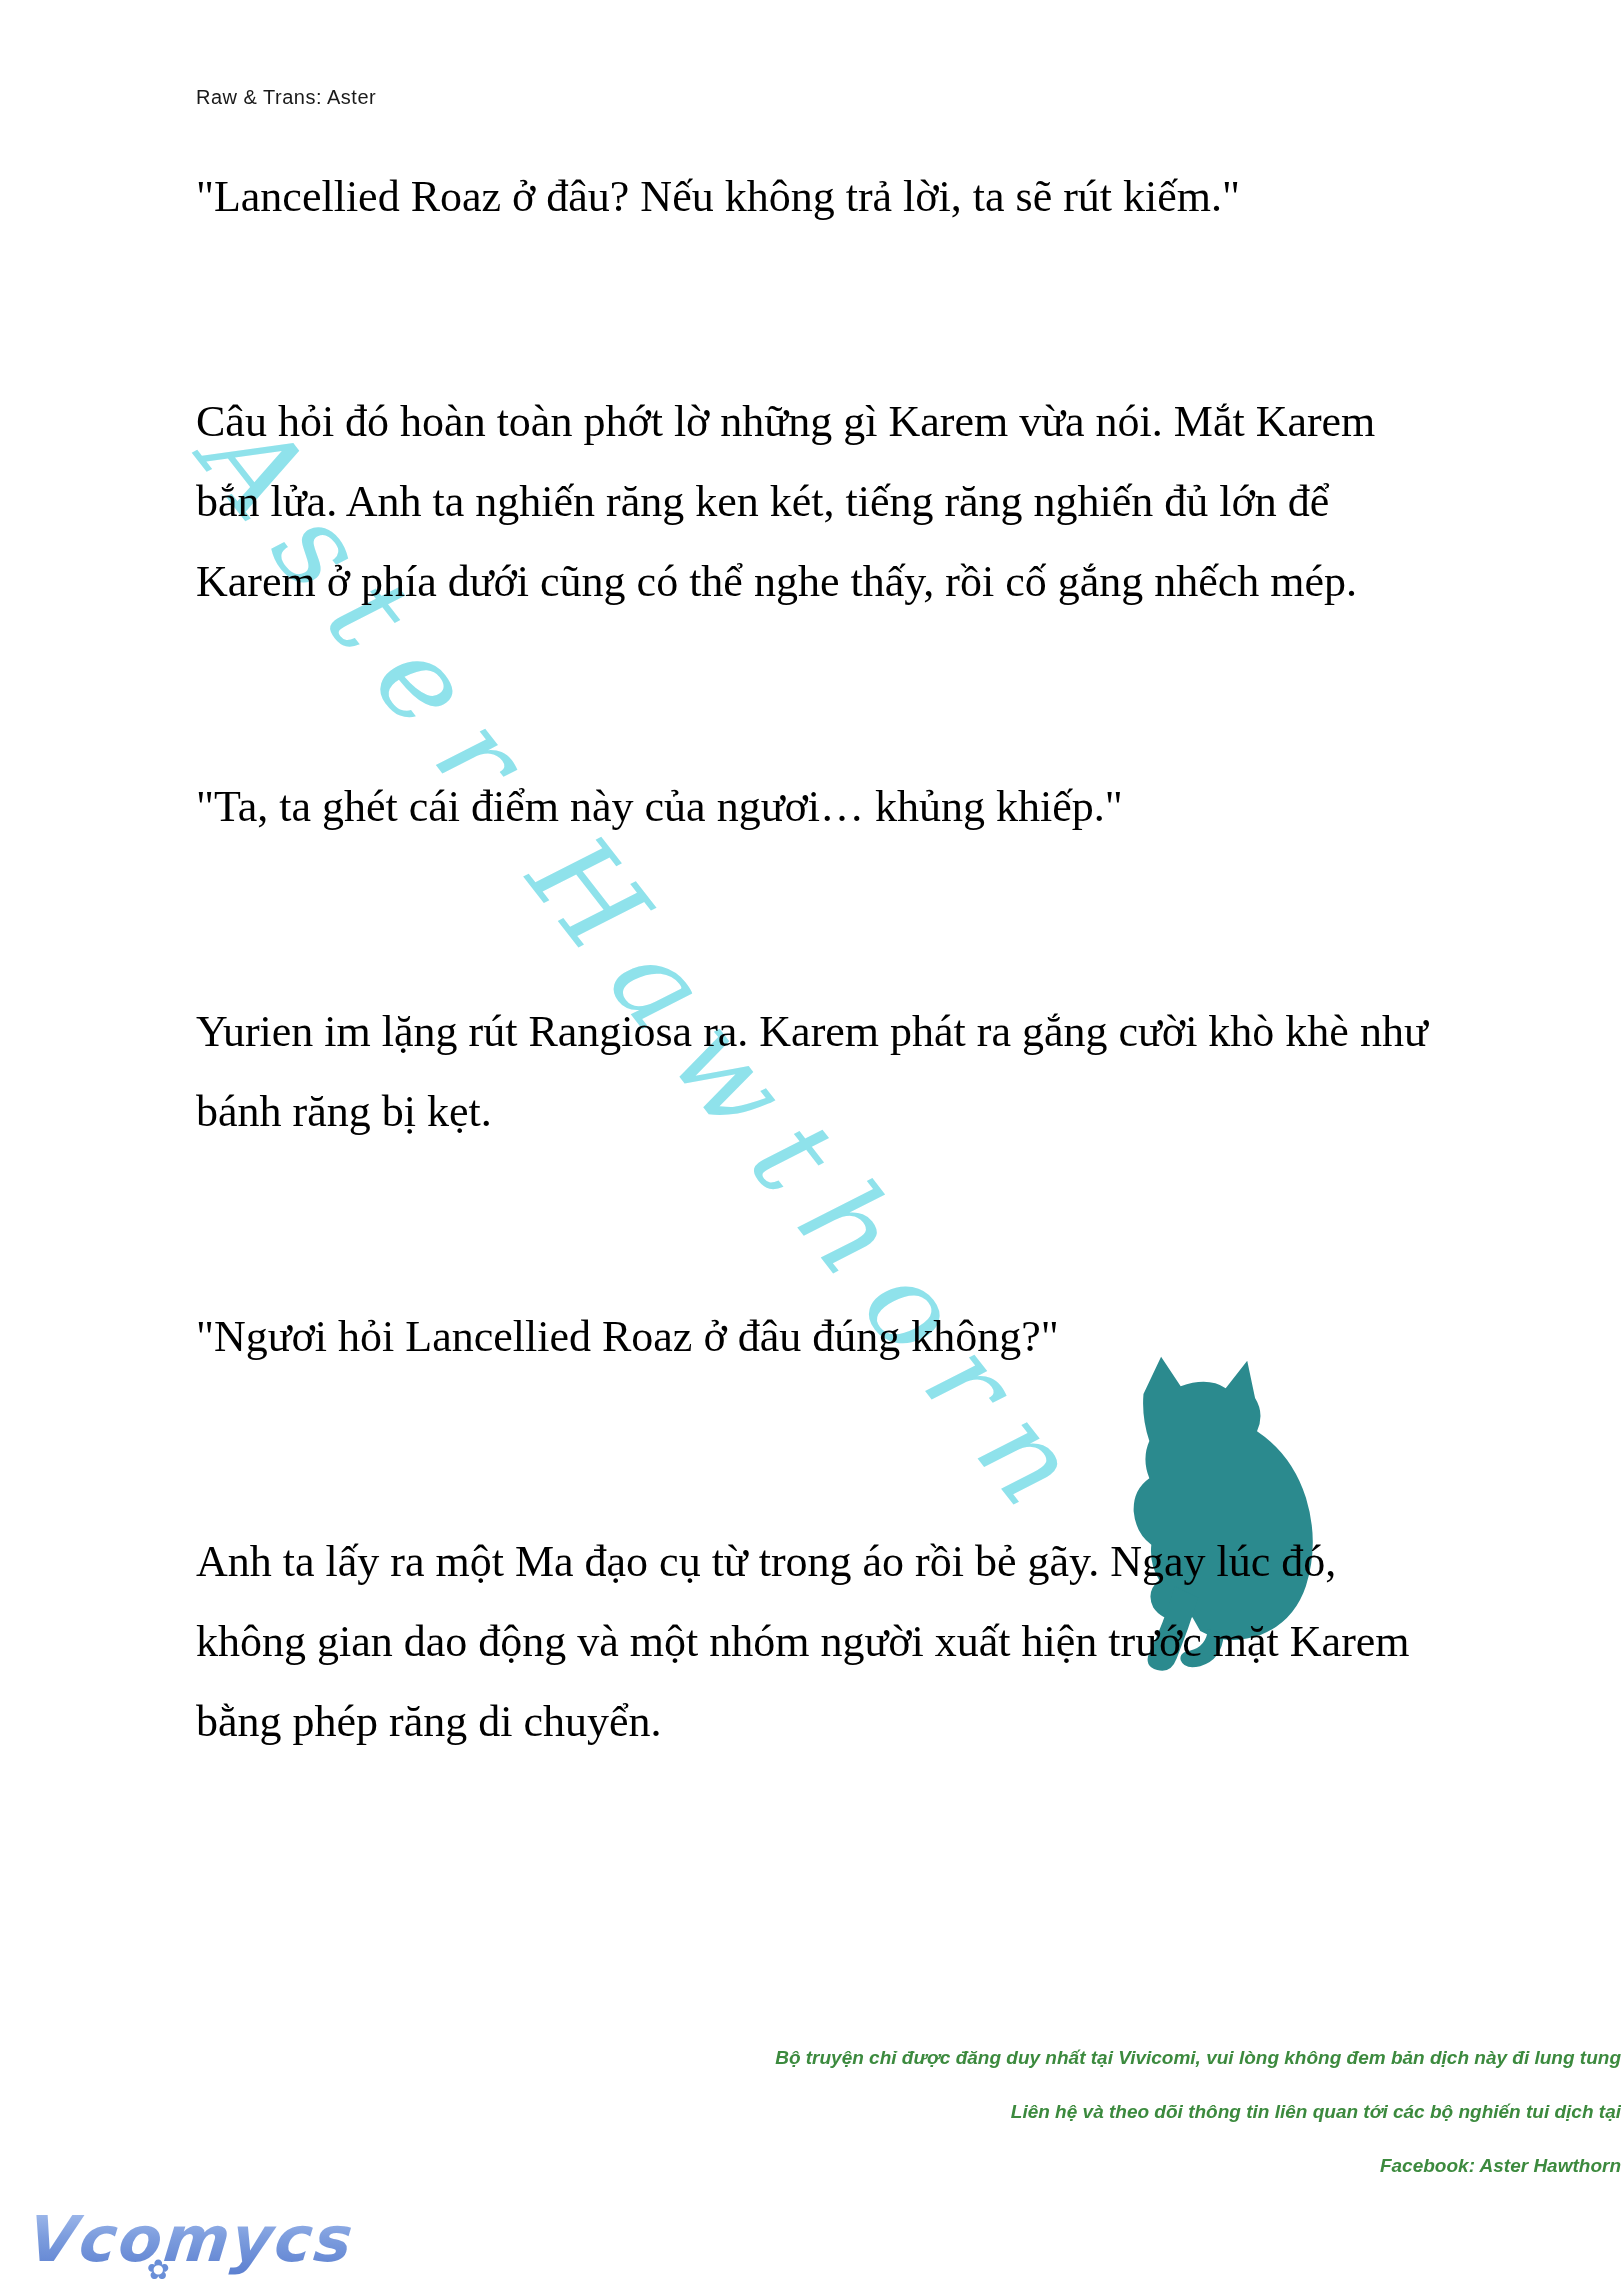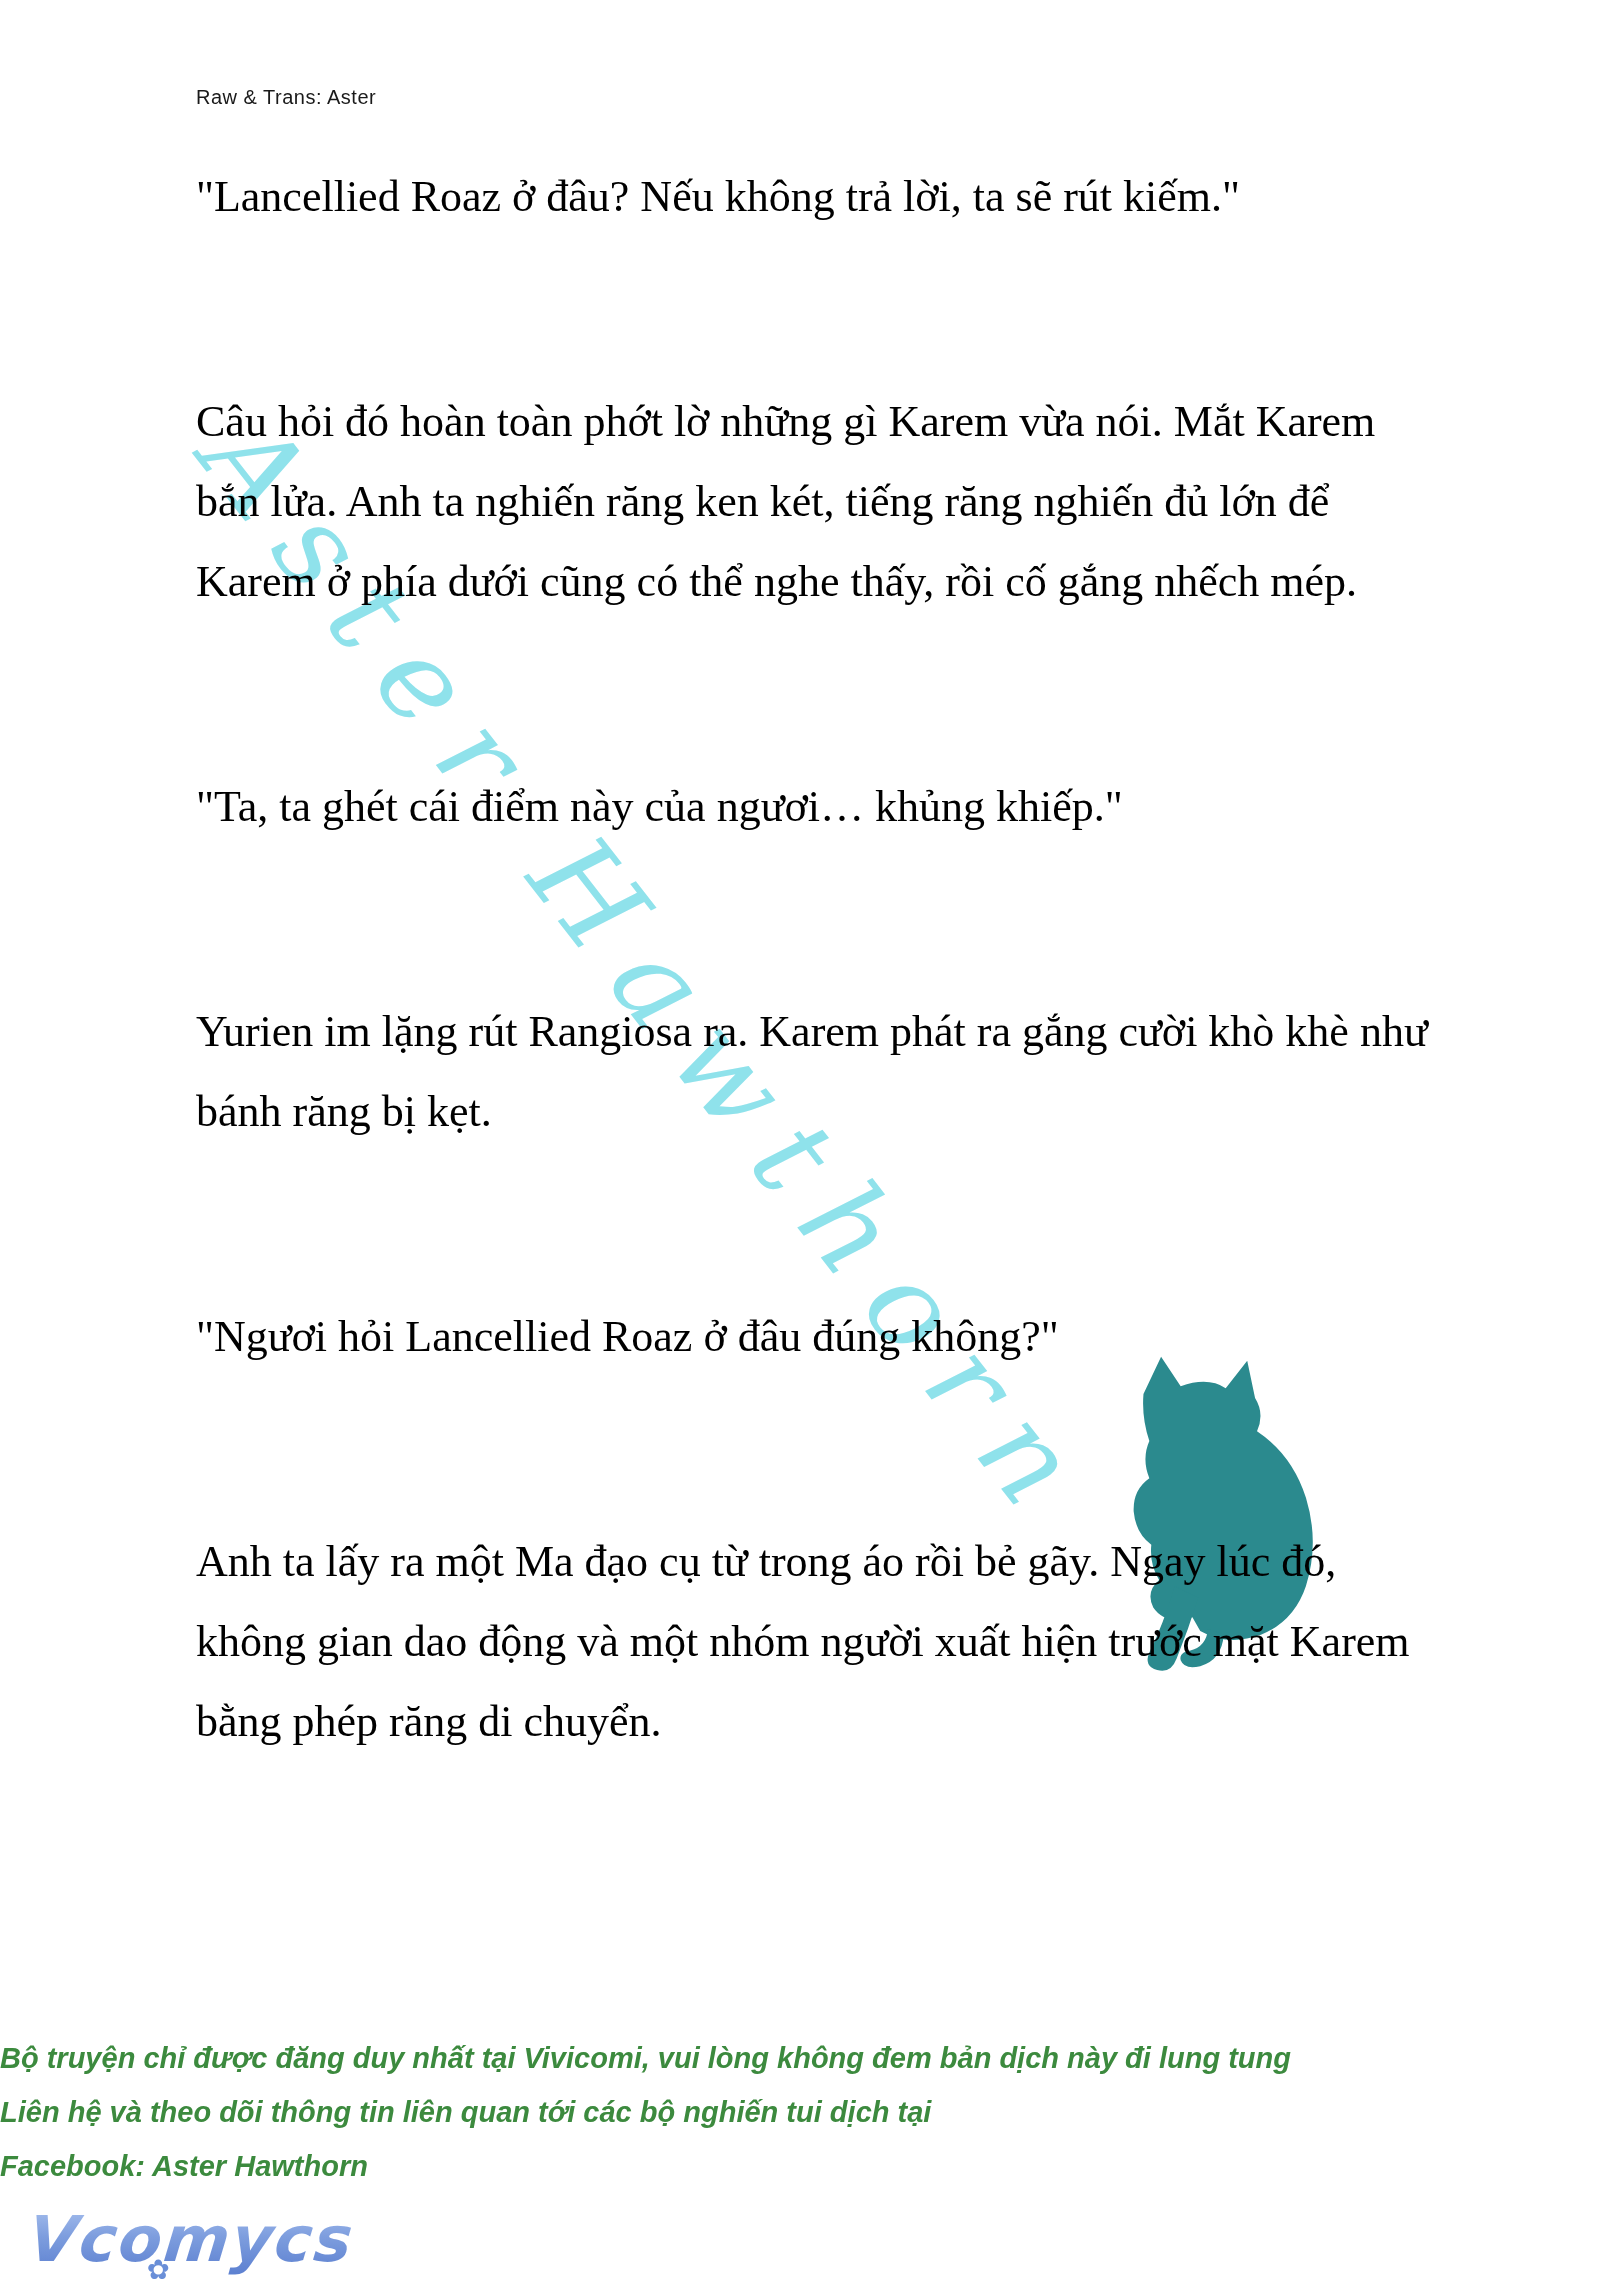--- a/index.html
+++ b/index.html
@@ -39,25 +39,25 @@
     width:1245px;
     font-size:44px;
     line-height:80px;
     color:#000;
     z-index:2;
   }
   .content p{margin:0 0 145px 0;}
   .footer{
     position:absolute;left:0;top:2031px;
     width:1621px;
-    text-align:left;
+    text-align:right;
     font-family:"Liberation Sans", sans-serif;
     font-style:italic;
     font-weight:bold;
-    font-size:29px;
+    font-size:19px;
     line-height:54px;
     color:#3c8a3e;
     z-index:2;
   }
   .logo{
     position:absolute;left:29px;top:2203px;
     font-family:"DejaVu Sans", sans-serif;
     font-style:italic;
     font-weight:bold;
     font-size:63px;

